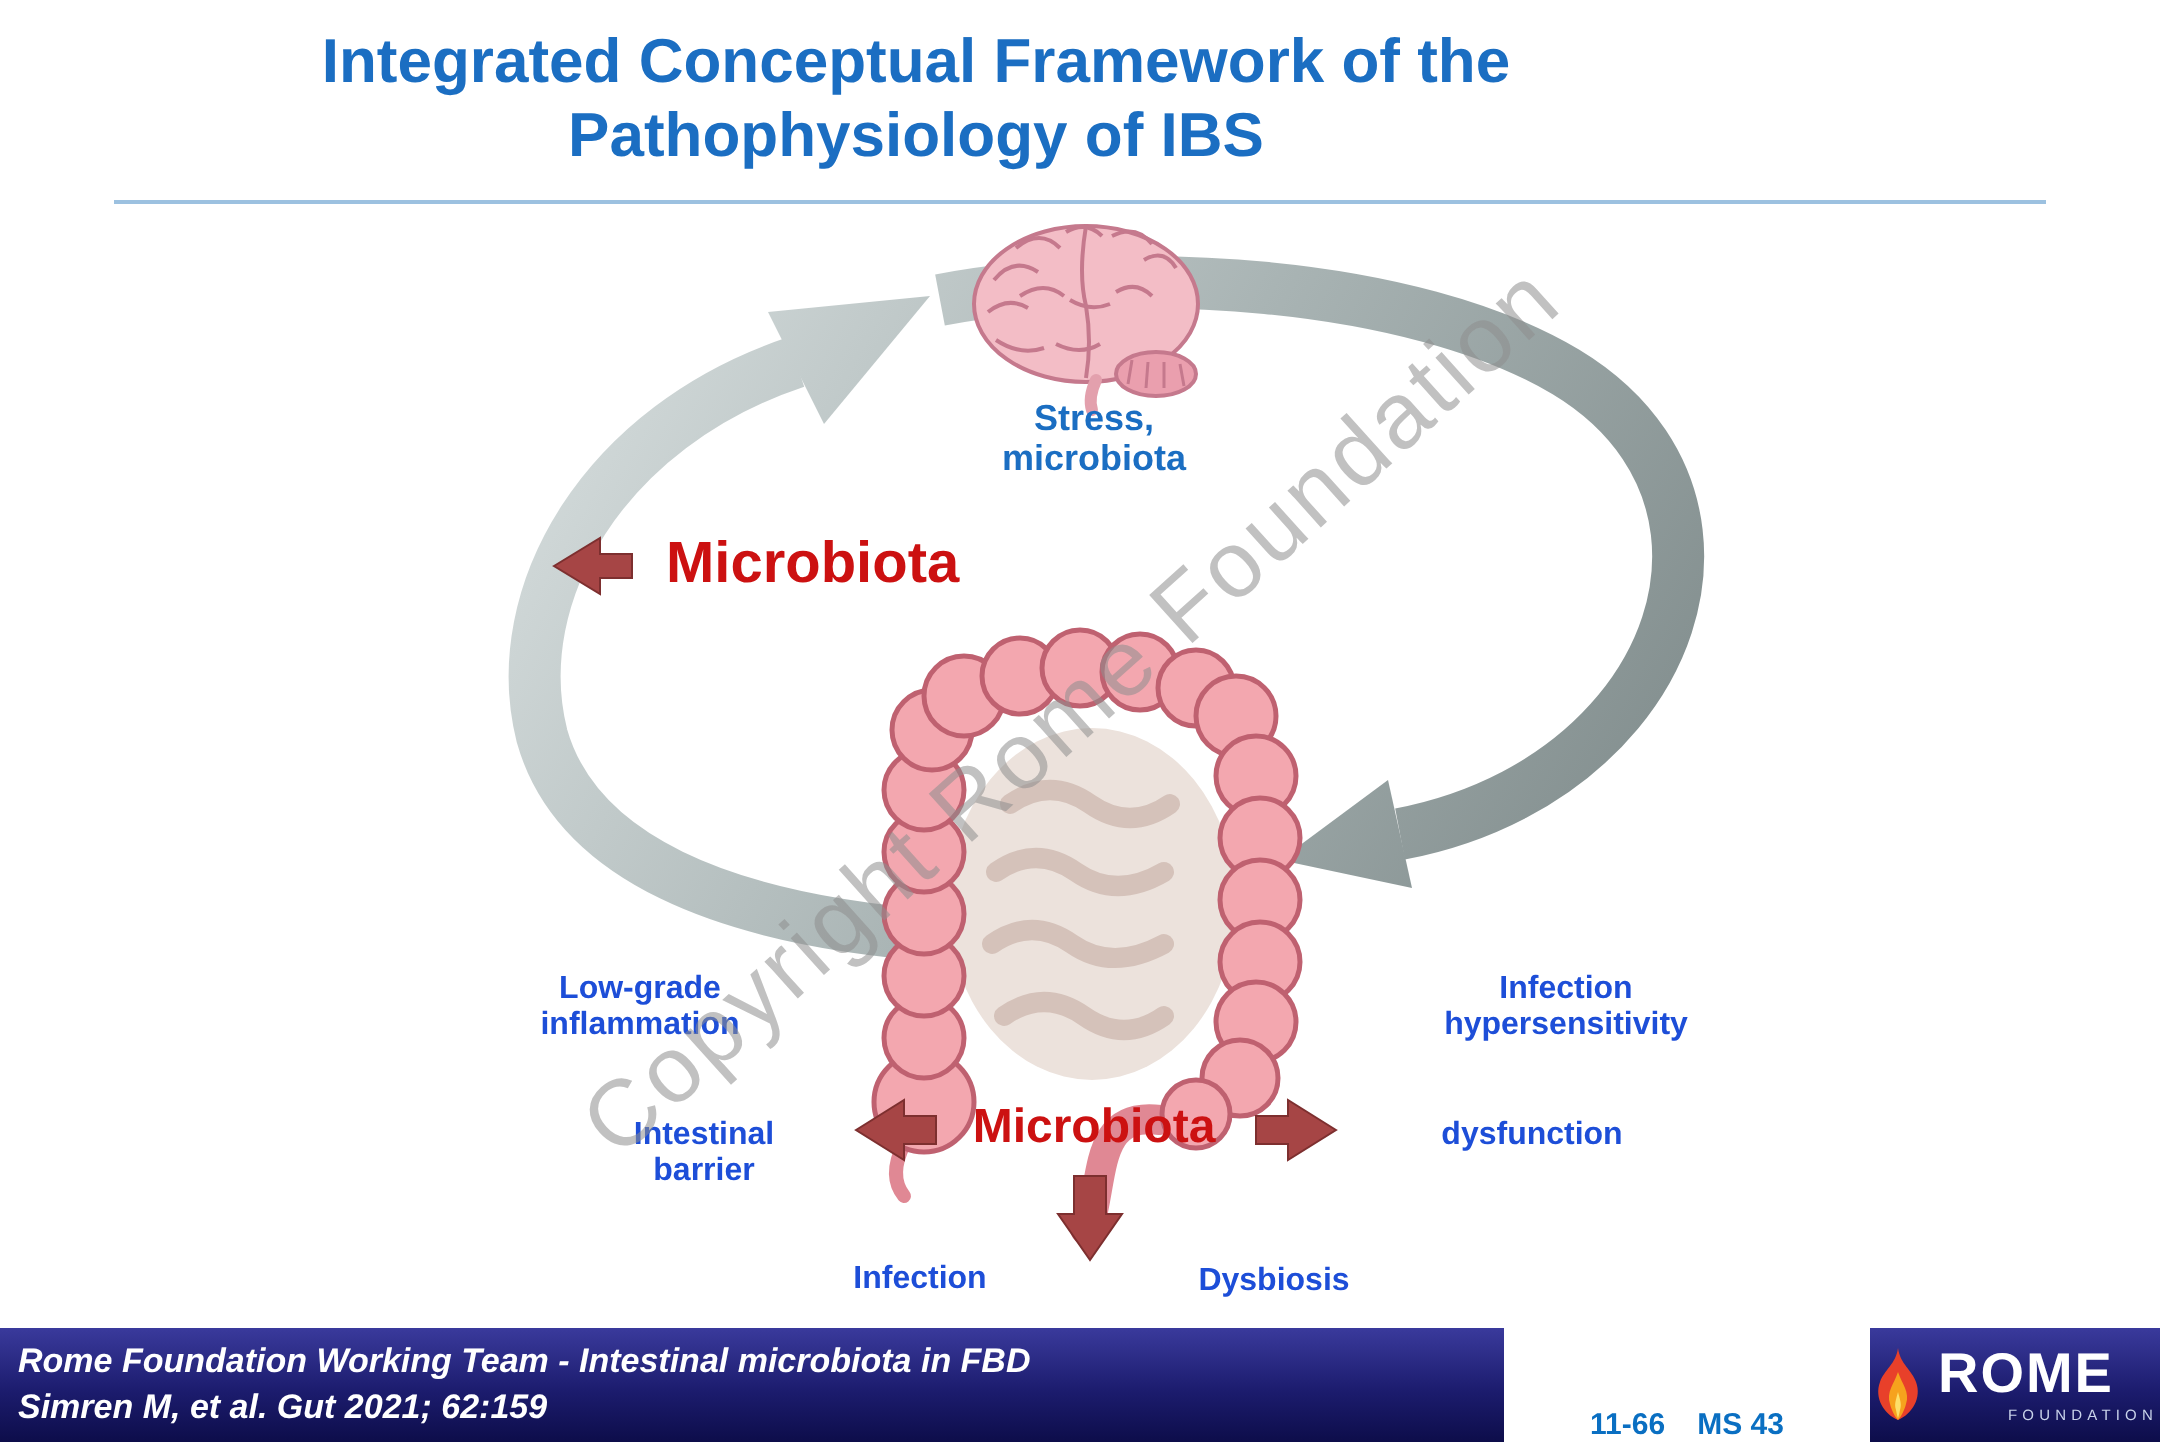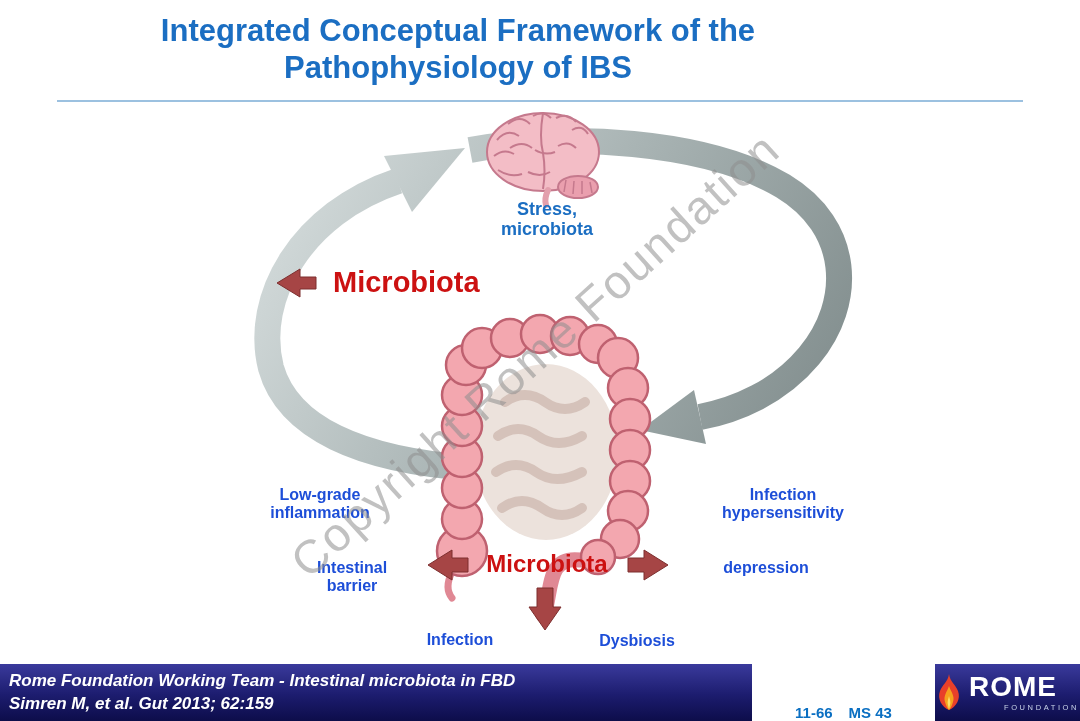--- a/index.html
+++ b/index.html
@@ -164,35 +164,35 @@
   <div>Infection</div>
   <div>hypersensitivity</div>
 </div>
 
 <div class="lbl c black" style="left:352px;top:559px;">
   <div>Intestinal</div>
   <div>barrier</div>
 </div>
 
 <div class="lbl c black" style="left:766px;top:559px;">
-  <div>depression</div>
+  <div>dysfunction</div>
 </div>
 
 <div class="lbl c red-mid" style="left:547px;top:551px;">Microbiota</div>
 
 <div class="lbl c black" style="left:460px;top:631px;">Infection</div>
 
 <div class="lbl c black" style="left:637px;top:632px;">Dysbiosis</div>
 
 <div class="watermark">Copyright Rome Foundation</div>
 
 <div class="footer">
   <div class="citation">
     <div>Rome Foundation Working Team - Intestinal microbiota in FBD</div>
-    <div>Simren M, et al. Gut 2013; 62:159</div>
+    <div>Simren M, et al. Gut 2021; 62:159</div>
   </div>
   <div class="page-box">
     <span>11-66</span>
     <span>MS 43</span>
   </div>
   <div class="logo">
     <svg width="26" height="38" viewBox="0 0 26 38">
       <path d="M13 0 C14 8 20 11 22 17 C25 25 20 33 13 36 C6 33 1 25 4 17 C6 11 12 8 13 0 Z" fill="#e8402a"></path>
       <path d="M13 12 C15 18 19 22 17 28 C16 32 14 35 13 36 C12 35 10 32 9 28 C7 22 11 18 13 12 Z" fill="#f6a21d"></path>
       <path d="M13 22 C14 26 15 28 14 31 C13.6 33 13.4 34 13 35 C12.6 34 12.4 33 12 31 C11 28 12 26 13 22 Z" fill="#fde06a"></path>

